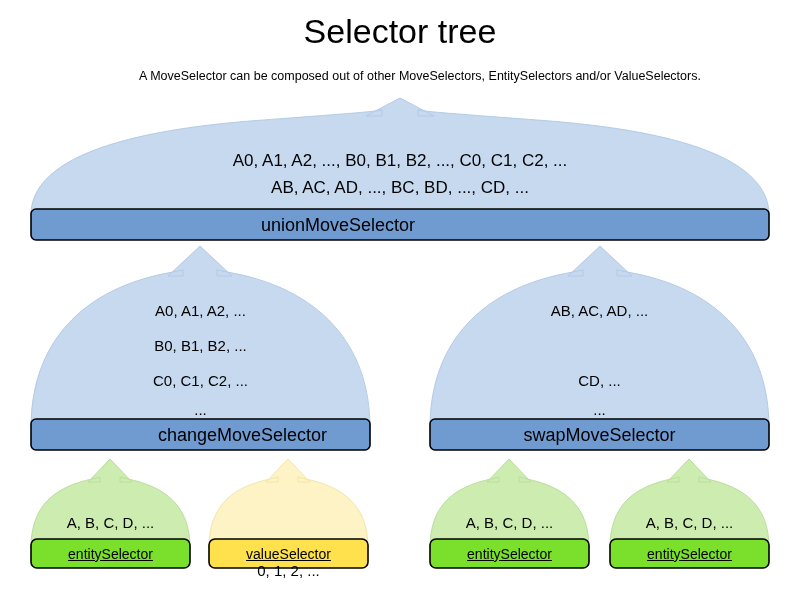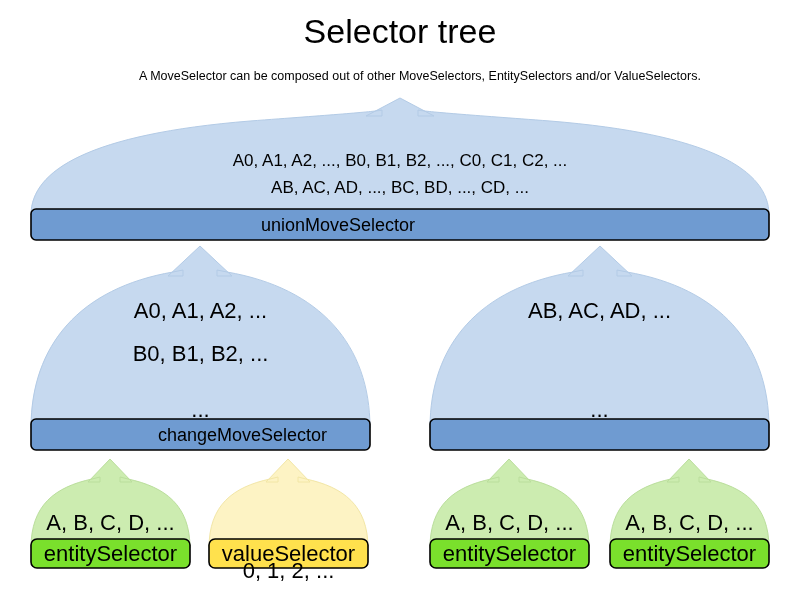--- a/index.html
+++ b/index.html
@@ -18,28 +18,28 @@
   .sub{
     position:absolute;left:0;width:800px;text-align:center;
     font-size:12.5px;font-weight:400;margin-left:20px;
   }
 
   .bubble-text{
     position:absolute;text-align:center;
     font-size:17px;line-height:26px;color:#000;
     white-space:nowrap;
   }
-  .bubble-text.small{font-size:22px;line-height:24px;}
+  .bubble-text.small{font-size:15px;line-height:24px;}
 
   .barlabel{
     position:absolute;text-align:center;
     font-size:18px;line-height:1;color:#000;
     display:flex;align-items:center;justify-content:center;
   }
-  .barlabel.leaf{font-size:22px;}
+  .barlabel.leaf{font-size:14px;text-decoration:underline;}
 </style>
 </head>
 <body>
 
 <div id="stage">
 
   <svg id="diagram" viewBox="0 0 800 600">
 
     <path fill="#c6d9ef" stroke="#b3cbe6" stroke-width="1" d="M 31,215
          C 31,170 90,134 250,121
@@ -107,26 +107,29 @@
   </svg>
 
   <div class="ttl" style="top:12px;">Selector tree</div>
   <div class="sub" style="top:69px;">A MoveSelector can be composed out of other MoveSelectors, EntitySelectors and/or ValueSelectors.</div>
 
   <div class="bubble-text" style="left:31px;top:148px;width:738px;">A0, A1, A2, ..., B0, B1, B2, ..., C0, C1, C2, ...</div>
   <div class="bubble-text" style="left:31px;top:175px;width:738px;">AB, AC, AD, ..., BC, BD, ..., CD, ...</div>
   <div class="barlabel" style="left:31px;top:209px;width:614px;height:31px;">unionMoveSelector</div>
 
   <div class="bubble-text small" style="left:31px;top:299px;width:339px;">A0, A1, A2, ...</div>
-  <div class="bubble-text small" style="left:31px;top:334px;width:339px;margin-top:8px;">B0, B1, B2, ...</div>
+  <div class="bubble-text small" style="left:31px;top:334px;width:339px;">B0, B1, B2, ...</div>
+  <div class="bubble-text small" style="left:31px;top:369px;width:339px;">C0, C1, C2, ...</div>
   <div class="bubble-text small" style="left:31px;top:398px;width:339px;">...</div>
   <div class="barlabel" style="left:31px;top:419px;width:339px;height:31px;margin-left:42px;">changeMoveSelector</div>
 
   <div class="bubble-text small" style="left:430px;top:299px;width:339px;">AB, AC, AD, ...</div>
+  <div class="bubble-text small" style="left:430px;top:369px;width:339px;">CD, ...</div>
   <div class="bubble-text small" style="left:430px;top:398px;width:339px;">...</div>
+  <div class="barlabel" style="left:430px;top:419px;width:339px;height:31px;">swapMoveSelector</div>
 
   <div class="bubble-text small" style="left:31px;top:511px;width:159px;">A, B, C, D, ...</div>
   <div class="barlabel leaf" style="left:31px;top:539px;width:159px;height:29px;">entitySelector</div>
 
   <div class="bubble-text small" style="left:209px;top:511px;width:159px;margin-top:48px;">0, 1, 2, ...</div>
   <div class="barlabel leaf" style="left:209px;top:539px;width:159px;height:29px;">valueSelector</div>
 
   <div class="bubble-text small" style="left:430px;top:511px;width:159px;">A, B, C, D, ...</div>
   <div class="barlabel leaf" style="left:430px;top:539px;width:159px;height:29px;">entitySelector</div>
 

